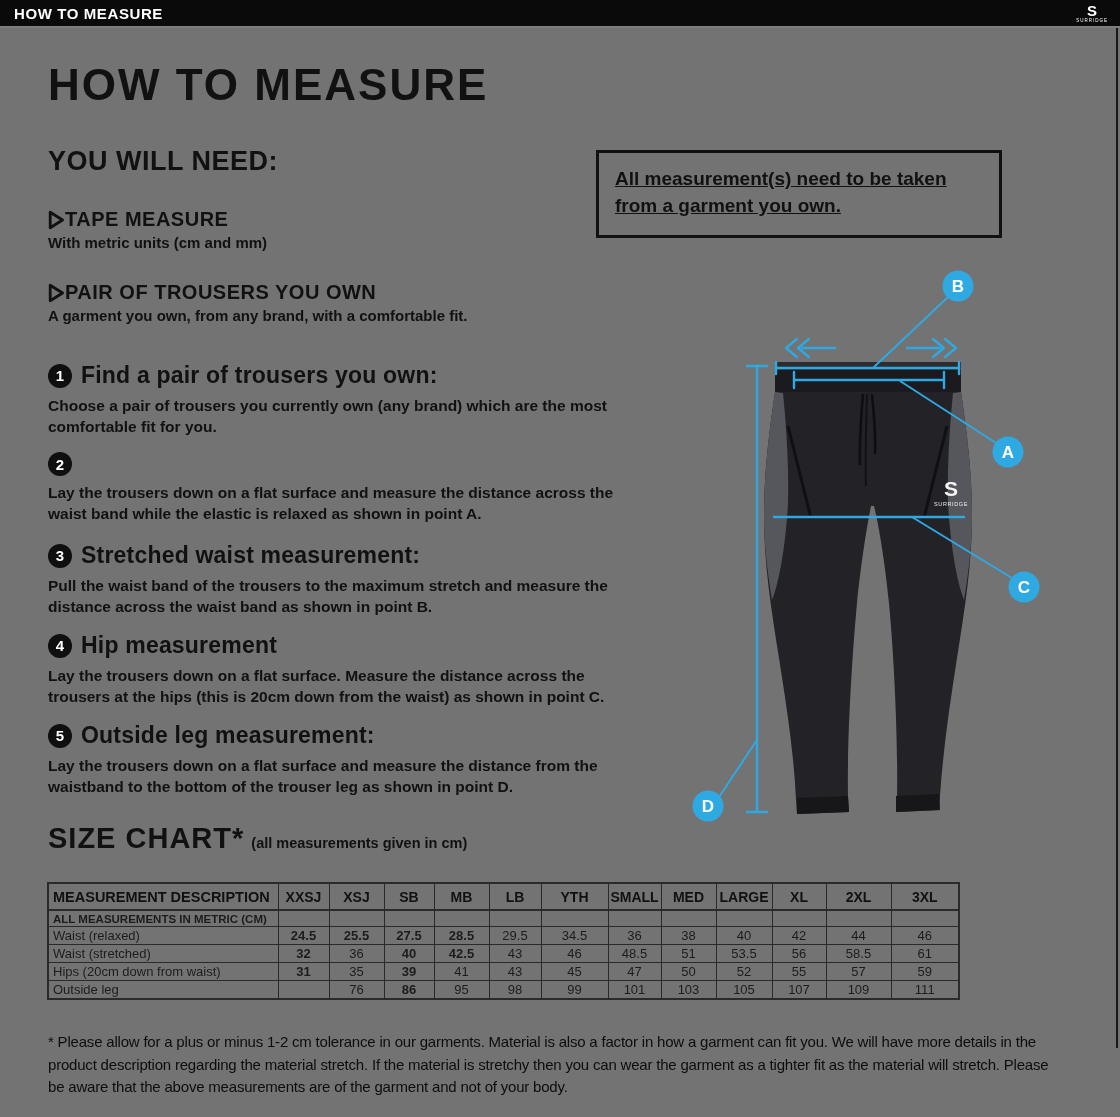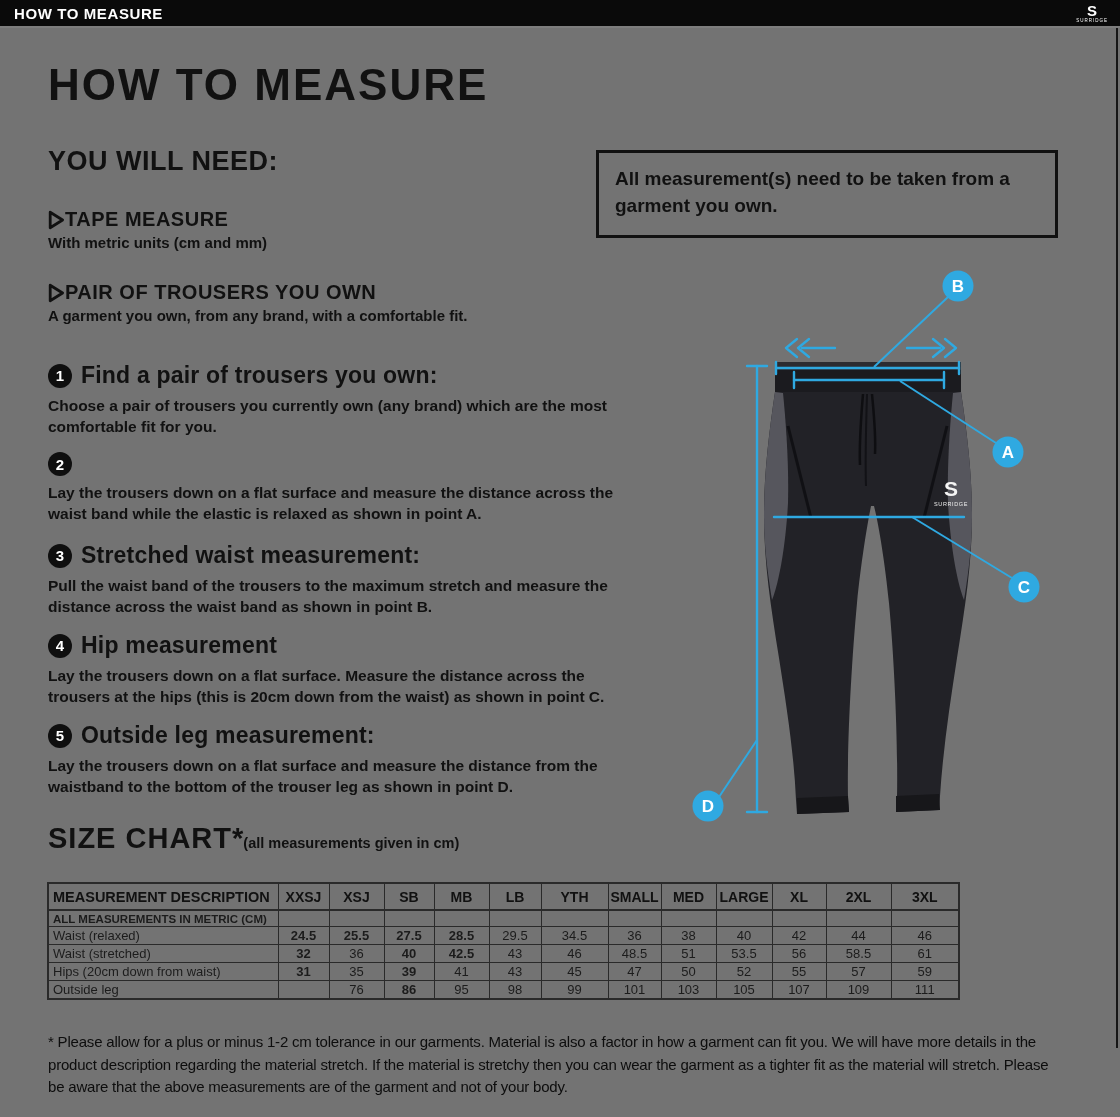--- a/index.html
+++ b/index.html
@@ -16,42 +16,42 @@
   .topbar-title{color:#fff;font-size:15px;font-weight:700;letter-spacing:.6px;padding-left:14px;}
   .topbar-logo{color:#fff;text-align:center;padding-right:12px;line-height:1;}
   .topbar-logo .s{font-size:15px;font-weight:700;display:block;}
   .topbar-logo .brand{font-size:4.5px;letter-spacing:1px;display:block;margin-top:1px;}
   .right-edge{position:absolute;left:1116px;top:28px;width:2px;height:1020px;background:#161616;}
   
   .h1{position:absolute;left:48px;top:60px;font-size:44px;font-weight:700;letter-spacing:2px;}
   .ywn{position:absolute;left:48px;top:146px;font-size:27px;font-weight:700;letter-spacing:.5px;}
   
   .notice{
-    position:absolute;left:596px;top:150px;width:462px;height:88px;box-sizing:border-box;
-    border:3px solid #111;padding:13px 16px;font-size:19px;font-weight:700;line-height:1.42;
+    position:absolute;left:596px;top:150px;width:406px;height:88px;box-sizing:border-box;
+    border:3px solid #111;padding:13px 16px;font-size:19px;font-weight:700;line-height:1.42;text-decoration:underline;
   }
   
   .need-item{position:absolute;left:48px;display:flex;align-items:center;}
   .need-title{font-size:20px;font-weight:700;letter-spacing:.5px;}
   .need-desc{position:absolute;left:48px;font-size:15px;font-weight:700;}
   .tri{display:block;}
   
   .step{position:absolute;left:48px;width:600px;}
   .step-head{display:flex;align-items:center;gap:9px;}
   .num{
     width:24px;height:24px;border-radius:50%;background:#0f0f0f;color:#fff;
     font-size:15px;font-weight:700;display:inline-flex;align-items:center;justify-content:center;flex:0 0 24px;
   }
   .step-title{font-size:23px;font-weight:700;letter-spacing:.2px;}
   .step-body{margin:6px 0 0 0;font-size:15.5px;font-weight:700;line-height:1.38;width:594px;}
   
   .sc-head{position:absolute;left:48px;top:822px;display:flex;align-items:baseline;}
   .sc-title{font-size:29px;font-weight:700;letter-spacing:1px;}
   .sc-star{font-size:29px;font-weight:700;}
-  .sc-sub{font-size:14.5px;font-weight:700;margin-left:0;}
+  .sc-sub{font-size:14.5px;font-weight:700;margin-left:8px;}
   #size-table{
     position:absolute;left:47px;top:882px;border-collapse:collapse;table-layout:fixed;width:911px;
   }
   #size-table,#size-table th,#size-table td{border:1px solid #2a2a2a;}
   #size-table{border:2px solid #2a2a2a;}
   #size-table th{font-size:14px;font-weight:700;height:25px;text-align:center;padding:0;border-bottom-width:2px;}
   #size-table th.desc{text-align:left;padding-left:4px;font-size:14.5px;margin-top:28px;}
   #size-table td{font-size:13px;text-align:center;height:17px;padding:0;color:#1c1c1c;}
   #size-table td.desc{text-align:left;padding-left:4px;}
   #size-table tr.metric td{height:15px;}

